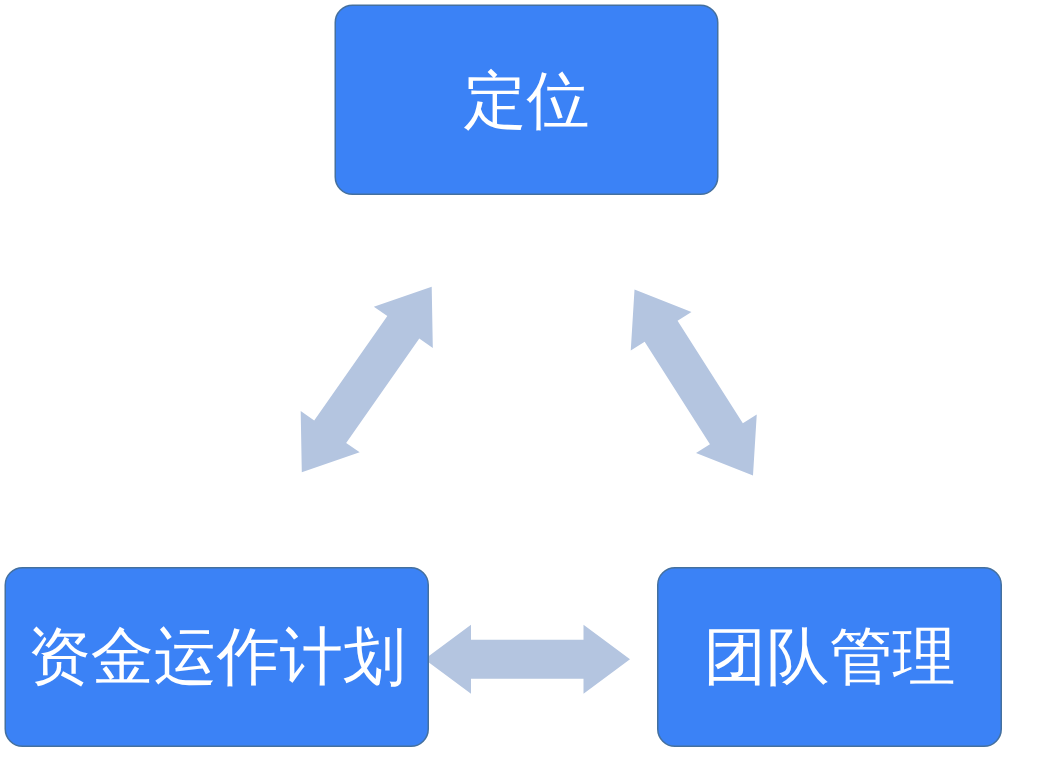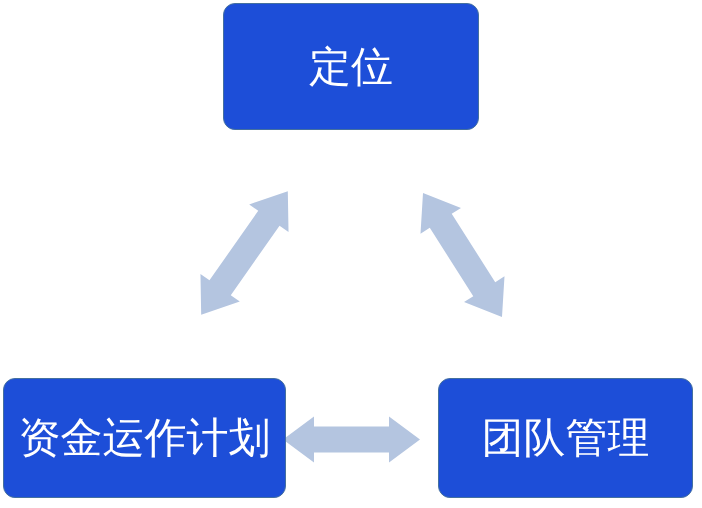--- a/index.html
+++ b/index.html
@@ -18,36 +18,36 @@
     .arrows-layer {
       position: absolute;
       left: 0;
       top: 0;
       width: 702px;
       height: 508px;
       display: block;
     }
     .node {
       position: absolute;
-      background: #1d4ed8;
+      background: #3b82f6;
       border: 1px solid #44709F;
       border-radius: 12px;
       display: flex;
       align-items: center;
       justify-content: center;
       text-align: center;
       color: #FFFFFF;
       font-size: 42px;
       line-height: 1.19;
       box-sizing: border-box;
       padding: 16px 4px;
     }
     .node-top    { left: 223px; top: 3px;   width: 256px; height: 127px; }
     .node-left   { left: 3px;   top: 378px; width: 283px; height: 120px; }
-    .node-right  { left: 438px; top: 378px; width: 255px; height: 120px; }
+    .node-right  { left: 438px; top: 378px; width: 230px; height: 120px; }
     .node-label  { display: inline-block; }
   </style>
 </head>
 <body>
 
 <div class="canvas">
 
   <svg class="arrows-layer" viewBox="0 0 702 508" xmlns="http://www.w3.org/2000/svg">
 
     <g transform="translate(244.5,253) rotate(-55)">

